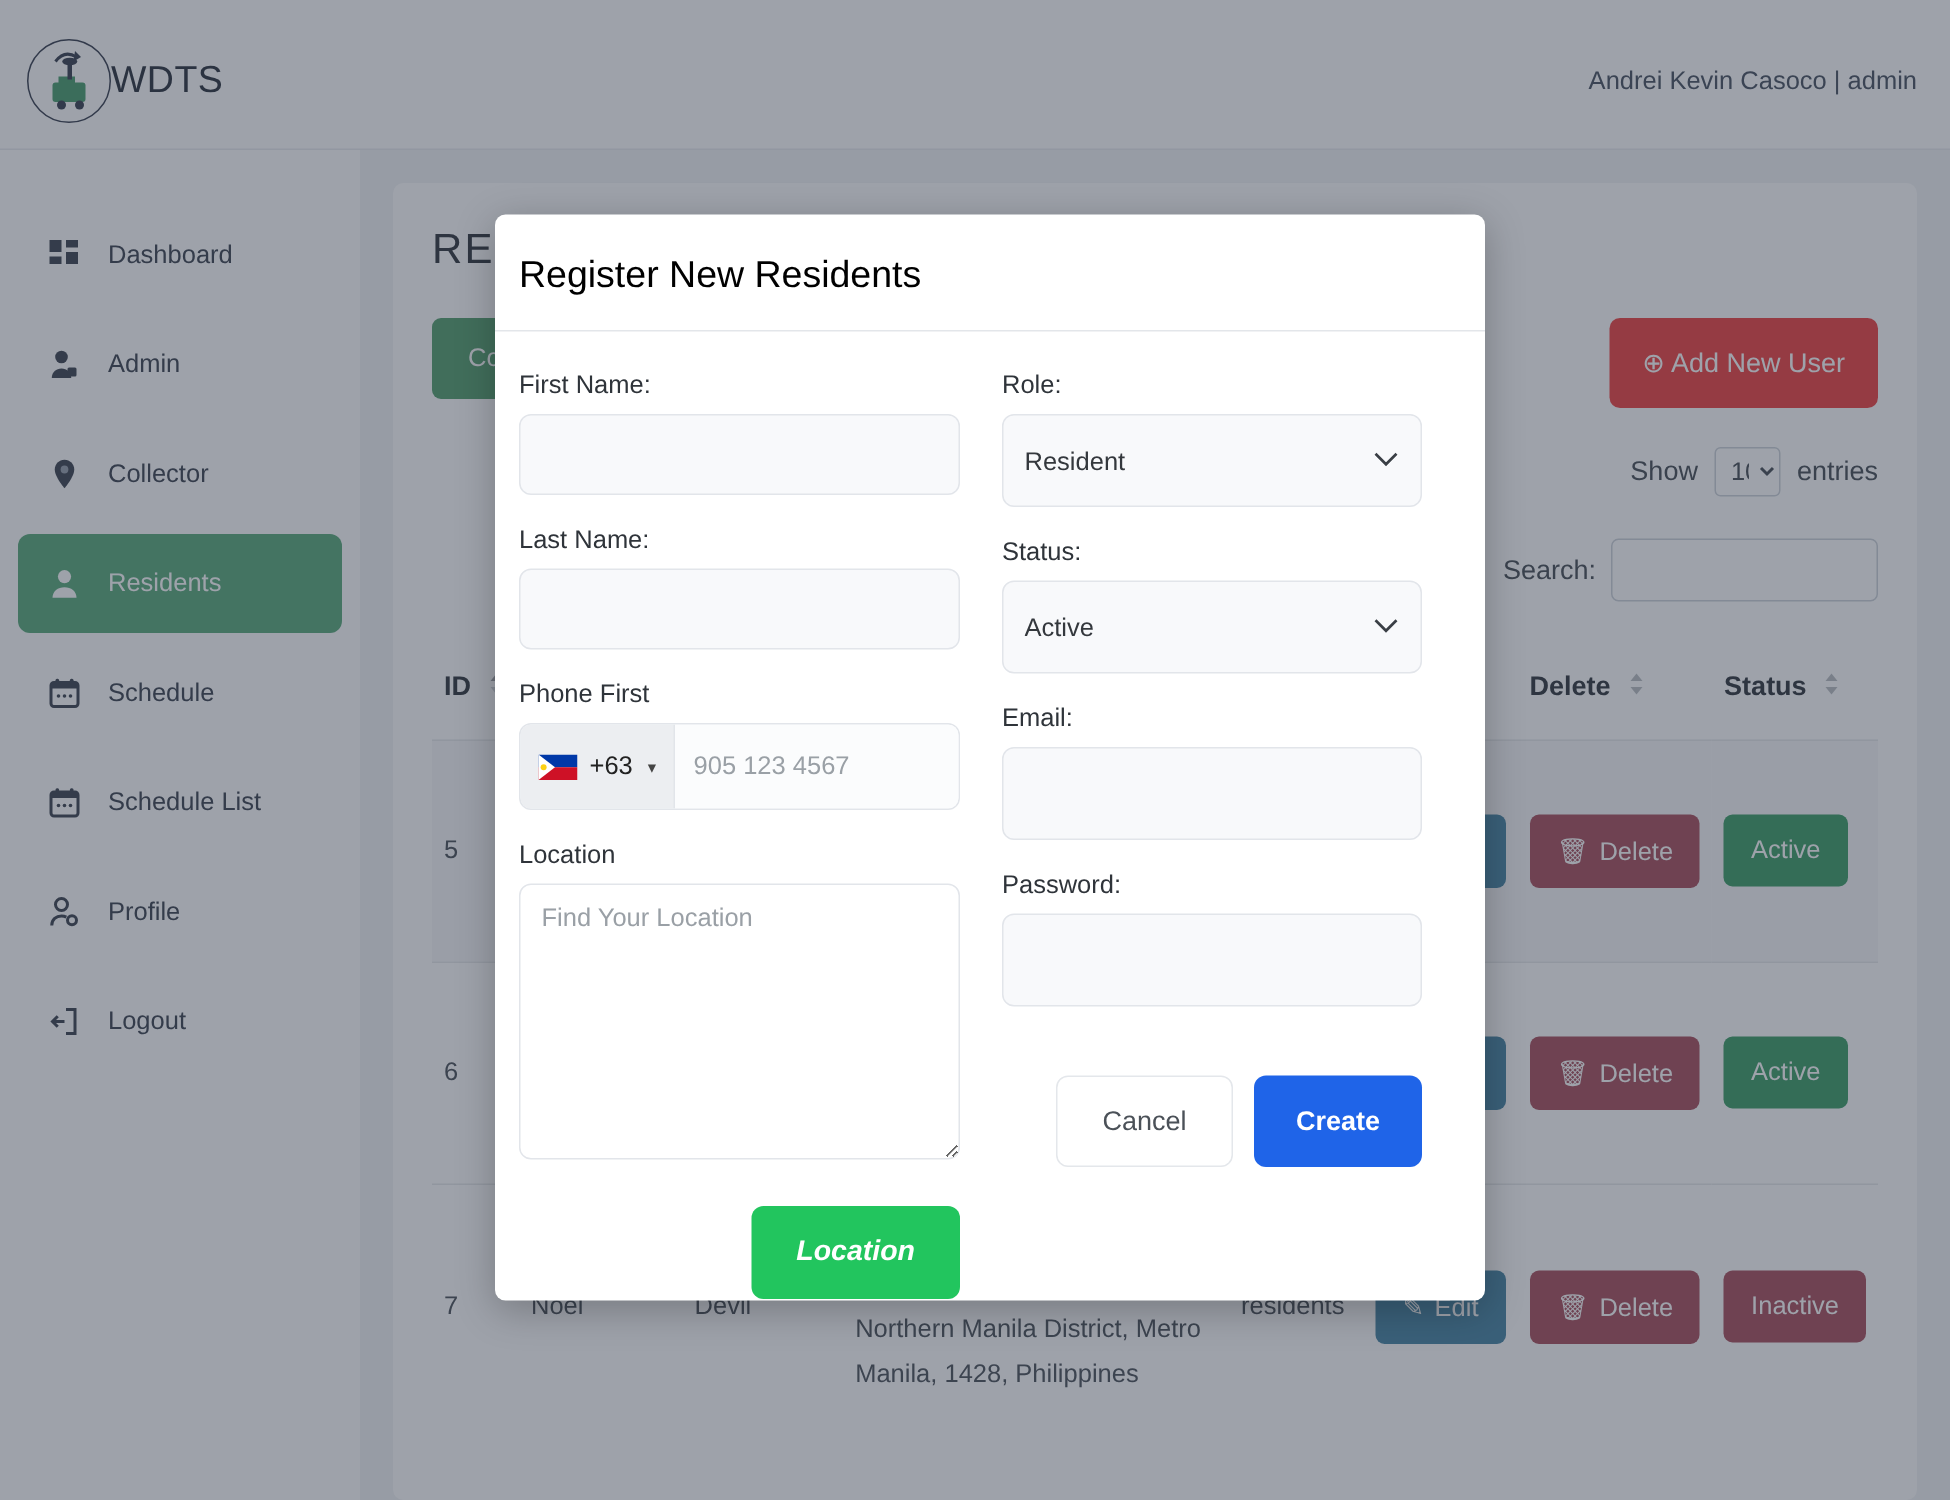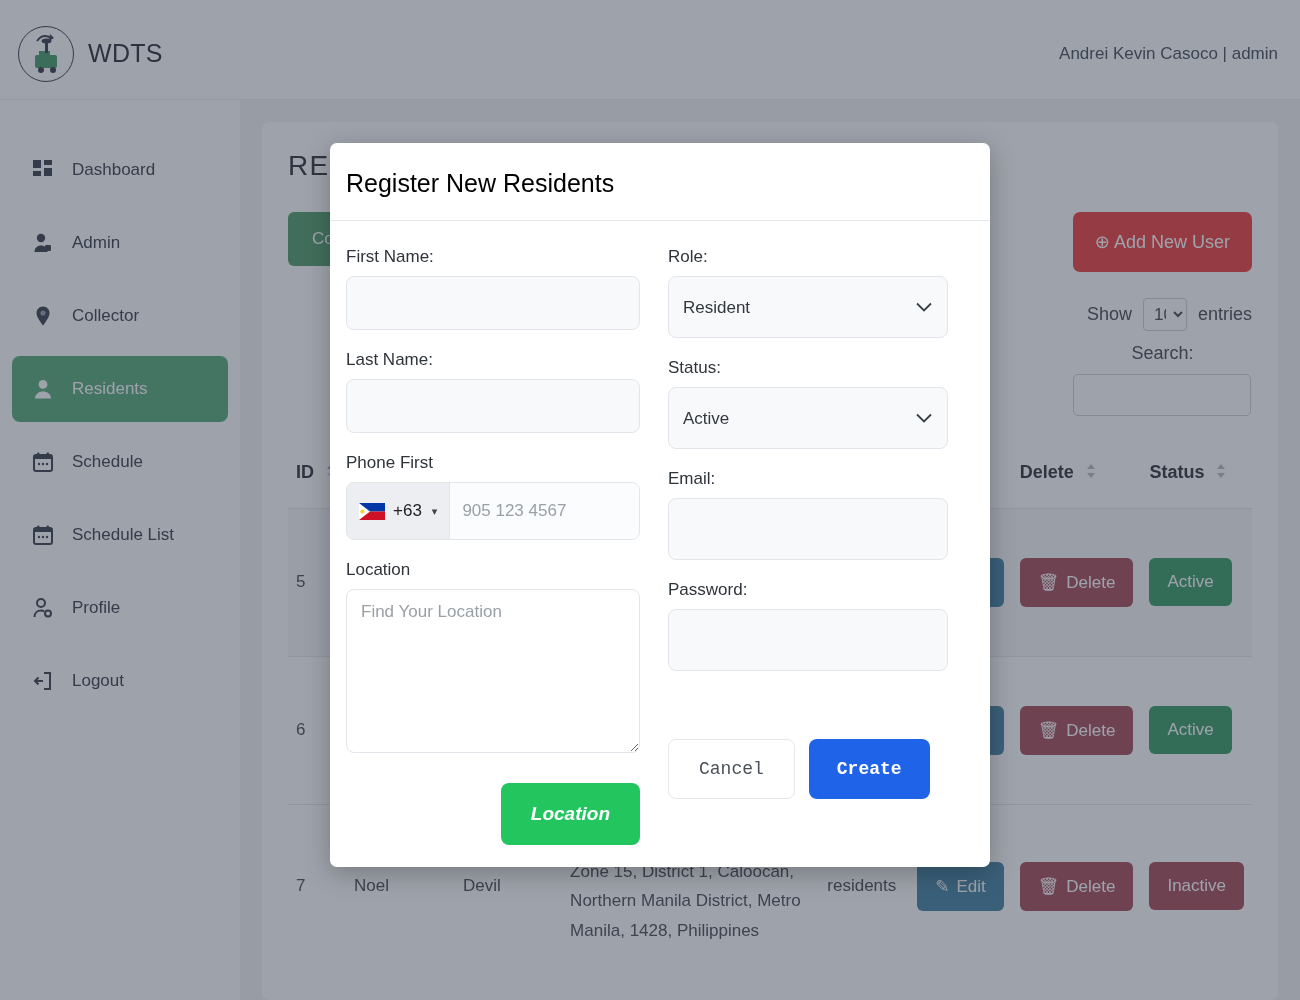--- a/index.html
+++ b/index.html
@@ -14,21 +14,21 @@
   
   .app { position: absolute; inset: 0; background: #ffffff; }
 
   .topbar {
     position: absolute; left: 0; top: 8px; right: 0; height: 92px;
     background: #ffffff;
     border-bottom: 1px solid #e9ecef;
     display: flex; align-items: center; justify-content: space-between;
     padding: 0 22px 0 18px;
   }
-  .brand { display: flex; align-items: center; gap: 14px; }
+  .brand { display: flex; align-items: center; gap: 0; }
   .brand-logo {
     width: 56px; height: 56px; border-radius: 50%;
     border: 1.5px solid #3b4252;
     position: relative; flex: none;
   }
   .brand-title { font-size: 25px; color: #2f3640; letter-spacing: .3px; }
   .userbox { font-size: 17px; color: #4b5563; }
 
   .sidebar {
     position: absolute; left: 0; top: 100px; width: 240px; bottom: 0;
@@ -68,21 +68,21 @@
     font-family: inherit; cursor: pointer; white-space: nowrap;
   }
   .dt-controls { text-align: right; }
   .dt-len { font-size: 18px; color: #4a5158; margin-top: 26px; white-space: nowrap;}
   .dt-len select {
     font-family: inherit; font-size: 17px; color: #4a5158;
     padding: 5px 4px 5px 6px; margin: 0 6px;
     border: 1px solid #ced4da; border-radius: 4px; background:#fff;
     width: 44px;
   }
-  .dt-search { margin-top: 12px; font-size: 18px; color:#4a5158; display:flex; align-items:center; justify-content:flex-end; gap:10px;flex-direction:column;}
+  .dt-search { margin-top: 28px; font-size: 18px; color:#4a5158; display:flex; align-items:center; justify-content:flex-end; gap:10px;}
   .dt-search input {
     width: 178px; height: 42px; border: 1px solid #ced4da;
     border-radius: 5px; font-family: inherit; font-size: 16px; padding: 0 10px;
   }
 
   table.dt { width: 100%; border-collapse: collapse; margin-top: 34px; }
   table.dt th {
     text-align: left; font-size: 18px; color: #343a40; font-weight: bold;
     padding: 12px 8px 24px 8px; white-space: nowrap;
   }
@@ -146,33 +146,33 @@
     font-size: 17px; color: #222; cursor: pointer;
   }
   .flag { width: 26px; height: 17px; display:block; flex:none; }
   .cc-caret { font-size: 11px; color:#444; margin-left:2px;}
   .phone input {
     flex: 1; border: none; background: #fbfcfd; font-family: inherit;
     font-size: 17px; padding: 0 12px; color: #34383d;
   }
   .phone input::placeholder { color: #9aa0a6; }
   textarea.loc {
-    width: 100%; height: 164px; background: #ffffff;
+    width: 100%; height: 184px; background: #ffffff;
     border: 1px solid #e2e5ea; border-radius: 8px;
     font-family: inherit; font-size: 17px; padding: 12px 14px; color:#34383d;
     resize: vertical;
   }
   textarea.loc::placeholder { color: #9aa0a6; }
   .loc-btn-row { display: flex; justify-content: flex-end; margin-top: 26px; }
   .btn-loc {
     background: #22c55e; color: #fff; border: none; border-radius: 8px;
     font-family: inherit; font-size: 19px; font-style: italic; font-weight: bold;
     padding: 20px 30px; cursor: pointer;
   }
-  .modal-actions { display: flex; justify-content: flex-start; gap: 14px; margin-top: 68px; font-family: Liberation Mono, monospace; }
+  .modal-actions { display: flex; justify-content: flex-end; gap: 14px; margin-top: 46px; }
   .btn-cancel {
     background: #fff; color: #4b5158; border: 1px solid #e4e7eb; border-radius: 8px;
     font-family: inherit; font-size: 18px; padding: 19px 30px; cursor: pointer;
   }
   .btn-create {
     background: #1f64e8; color: #fff; border: none; border-radius: 8px;
     font-family: inherit; font-size: 18px; font-weight: bold; padding: 19px 28px; cursor: pointer;
   }
 </style>
 </head>

